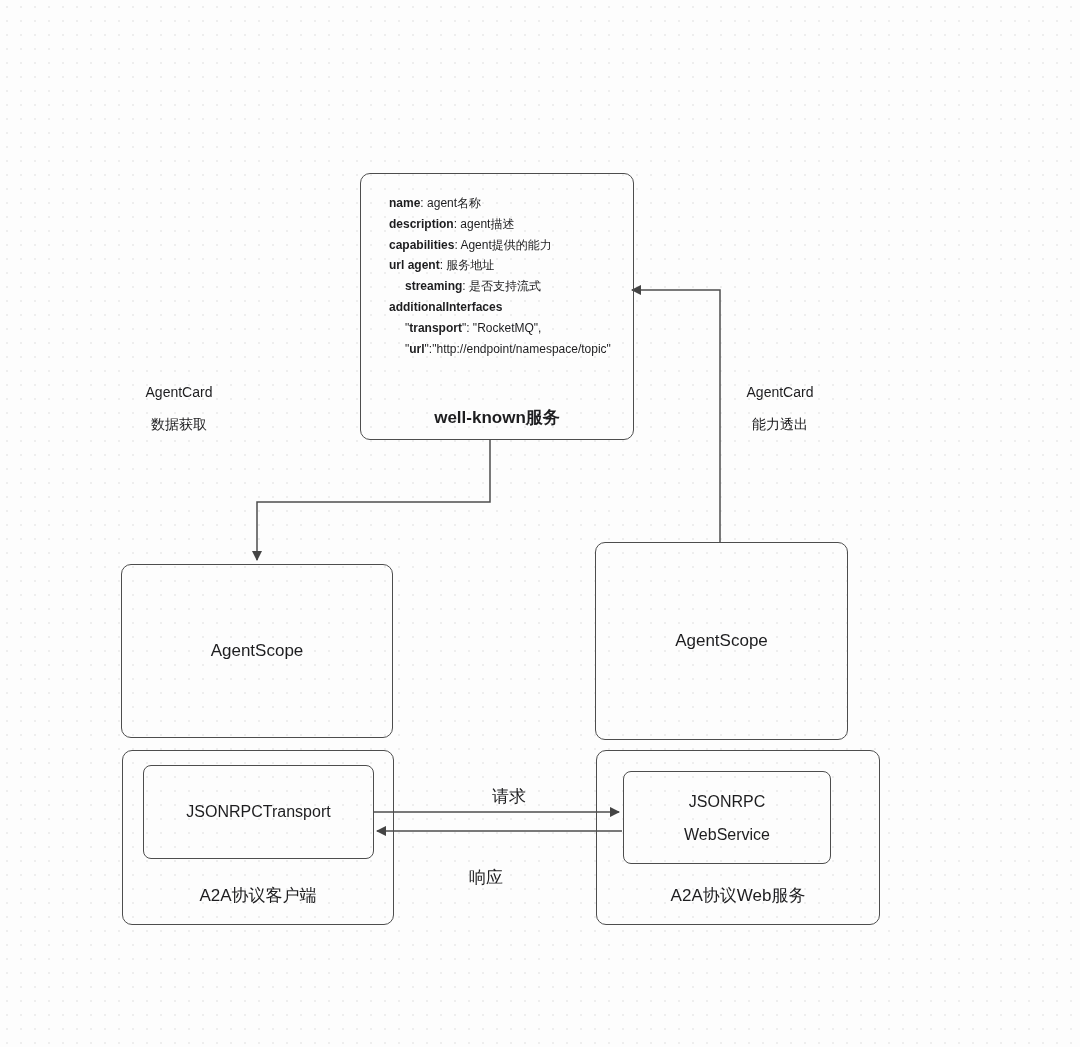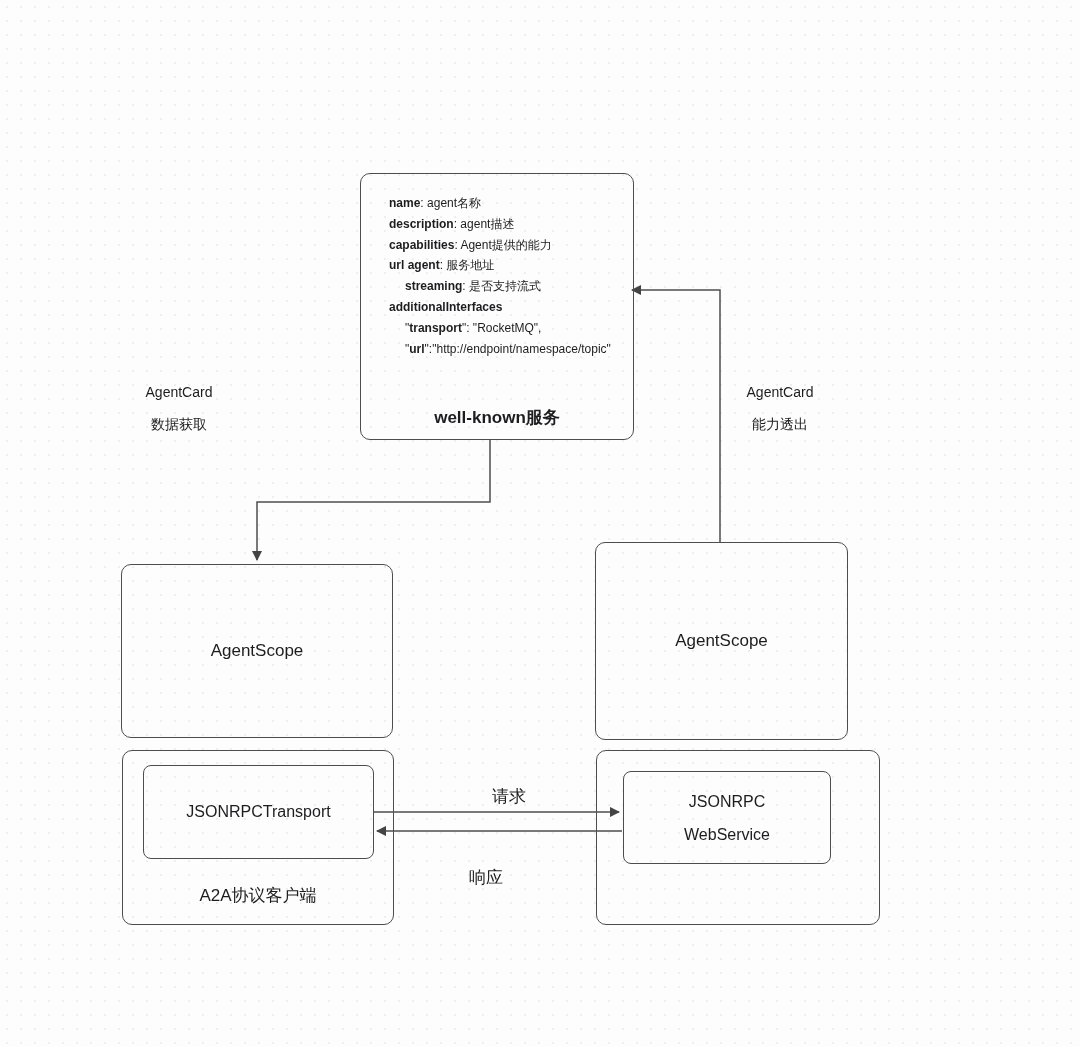--- a/index.html
+++ b/index.html
@@ -99,20 +99,21 @@
       <span>JSONRPCTransport</span>
     </div>
     <div class="outer-label">A2A协议客户端</div>
   </div>
 
   <div class="box server-outer">
     <div class="box inner-box center-text server-inner">
       <div>JSONRPC</div>
       <div>WebService</div>
     </div>
+    <div class="outer-label">A2A协议Web服务</div>
   </div>
 
   <div class="side-label side-label-left">
     <div>AgentCard</div>
     <div>数据获取</div>
   </div>
   <div class="side-label side-label-right">
     <div>AgentCard</div>
     <div>能力透出</div>
   </div>

